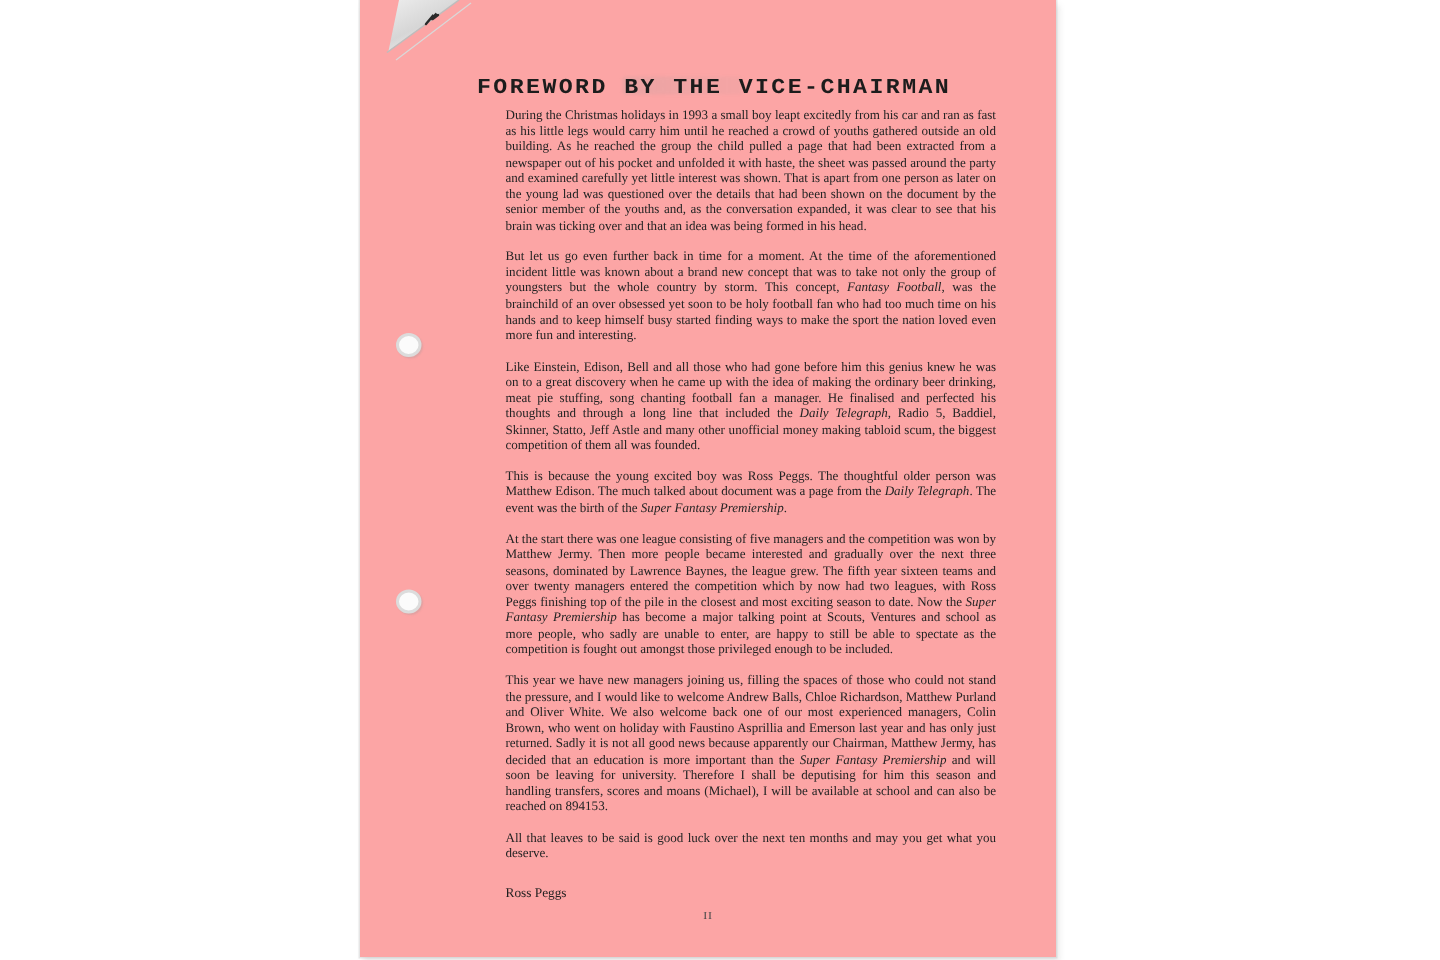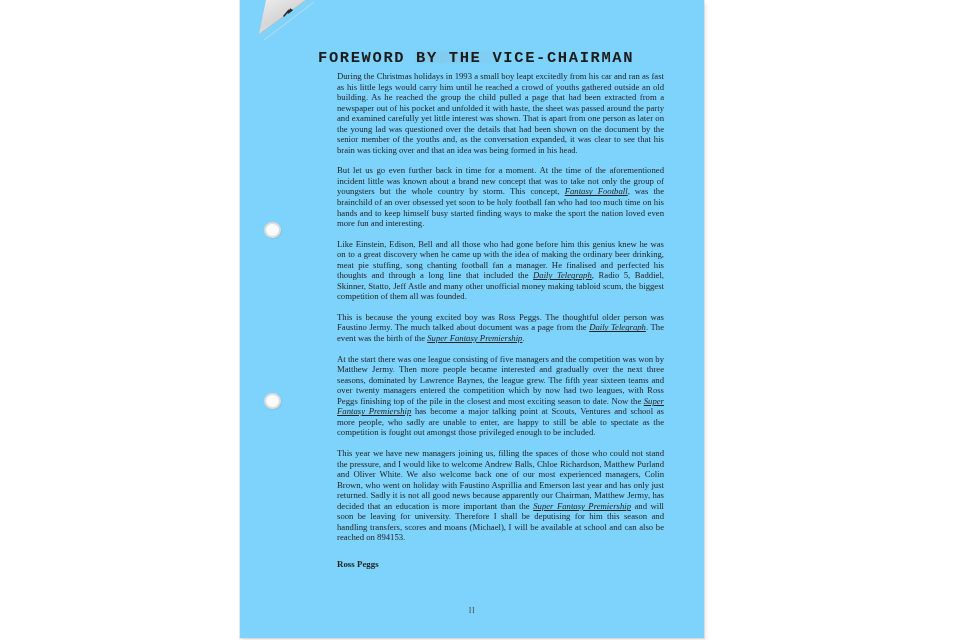--- a/index.html
+++ b/index.html
@@ -6,21 +6,21 @@
   html, body { width: 960px; height: 640px; background: #ffffff; overflow: hidden; }
   body { font-family: "Liberation Serif", serif; position: relative; }
 
   .scan-canvas {
     position: absolute; left: 0; top: 0; width: 960px; height: 640px;
     background: #ffffff;
   }
 
   .paper {
     position: absolute; left: 240px; top: 0; width: 464px; height: 638px;
-    background: #7dd3fc;
+    background: #fca5a5;
     box-shadow: 0 0 0 1px rgba(190,190,190,0.35), 2px 3px 4px rgba(120,120,120,0.18);
   }
 
   
   .fold-corner {
     position: absolute; left: 14px; top: 0; width: 66px; height: 50px;
     pointer-events: none;
   }
 
   
@@ -52,24 +52,24 @@
   }
 
   .doc-body {
     position: absolute; left: 97px; top: 71px; width: 327px;
     color: #242424;
     font-size: 8.7px;
     line-height: 10.55px;
     text-align: justify;
   }
   .para { margin-bottom: 10px; }
-  .para i { font-style: italic; text-decoration: underline; }
+  .para i { font-style: italic; }
 
   .signature { margin-top: 16px; }
-  .sig-name { font-weight: bold; font-size: 8.9px; color: #1f1f1f; }
+  .sig-name { font-weight: normal; font-size: 8.9px; color: #1f1f1f; }
   .sig-role { font-size: 8.9px; color: #242424; }
 
   .page-number {
     position: absolute; left: 0; right: 0; top: 606px;
     text-align: center;
     font-size: 8px;
     color: #4a4a4a;
     letter-spacing: 0.5px;
     transform: scaleY(0.9);
   }
@@ -98,23 +98,24 @@
     <div class="punch punch-2"></div>
 
     <div class="title-smudge"></div>
     <div class="doc-title">FOREWORD BY THE VICE-CHAIRMAN</div>
 
     <div class="doc-body">
 
       <p class="para"><span>During the Christmas holidays in 1993 a small boy leapt excitedly from his car and ran as fast as his little legs would carry him until he reached a crowd of youths gathered outside an old building. As he reached the group the child pulled a page that had been extracted from a newspaper out of his pocket and unfolded it with haste, the sheet was passed around the party and examined carefully yet little interest was shown. That is apart from one person as later on the young lad was questioned over the details that had been shown on the document by the senior member of the youths and, as the conversation expanded, it was clear to see that his brain was ticking over and that an idea was being formed in his head.</span></p>
         <p class="para"><span>But let us go even further back in time for a moment. At the time of the aforementioned incident little was known about a brand new concept that was to take not only the group of youngsters but the whole country by storm. This concept, </span><i>Fantasy Football</i><span>, was the brainchild of an over obsessed yet soon to be holy football fan who had too much time on his hands and to keep himself busy started finding ways to make the sport the nation loved even more fun and interesting.</span></p>
         <p class="para"><span>Like Einstein, Edison, Bell and all those who had gone before him this genius knew he was on to a great discovery when he came up with the idea of making the ordinary beer drinking, meat pie stuffing, song chanting football fan a manager. He finalised and perfected his thoughts and through a long line that included the </span><i>Daily Telegraph</i><span>, Radio 5, Baddiel, Skinner, Statto, Jeff Astle and many other unofficial money making tabloid scum, the biggest competition of them all was founded.</span></p>
-        <p class="para"><span>This is because the young excited boy was Ross Peggs. The thoughtful older person was Faustino Jermy. The much talked about document was a page from the </span><i>Daily Telegraph</i><span>. The event was the birth of the </span><i>Super Fantasy Premiership</i><span>.</span></p>
+        <p class="para"><span>This is because the young excited boy was Ross Peggs. The thoughtful older person was Matthew Edison. The much talked about document was a page from the </span><i>Daily Telegraph</i><span>. The event was the birth of the </span><i>Super Fantasy Premiership</i><span>.</span></p>
         <p class="para"><span>At the start there was one league consisting of five managers and the competition was won by Matthew Jermy. Then more people became interested and gradually over the next three seasons, dominated by Lawrence Baynes, the league grew. The fifth year sixteen teams and over twenty managers entered the competition which by now had two leagues, with Ross Peggs finishing top of the pile in the closest and most exciting season to date. Now the </span><i>Super Fantasy Premiership</i><span> has become a major talking point at Scouts, Ventures and school as more people, who sadly are unable to enter, are happy to still be able to spectate as the competition is fought out amongst those privileged enough to be included.</span></p>
         <p class="para"><span>This year we have new managers joining us, filling the spaces of those who could not stand the pressure, and I would like to welcome Andrew Balls, Chloe Richardson, Matthew Purland and Oliver White. We also welcome back one of our most experienced managers, Colin Brown, who went on holiday with Faustino Asprillia and Emerson last year and has only just returned. Sadly it is not all good news because apparently our Chairman, Matthew Jermy, has decided that an education is more important than the </span><i>Super Fantasy Premiership</i><span> and will soon be leaving for university. Therefore I shall be deputising for him this season and handling transfers, scores and moans (Michael), I will be available at school and can also be reached on 894153.</span></p>
+        <p class="para"><span>All that leaves to be said is good luck over the next ten months and may you get what you deserve.</span></p>
         <div class="signature">
         <div class="sig-name">Ross Peggs</div>
       </div>
     </div>
 
     <div class="page-number">II</div>
   </div>
 </div>
 
 </body></html>

